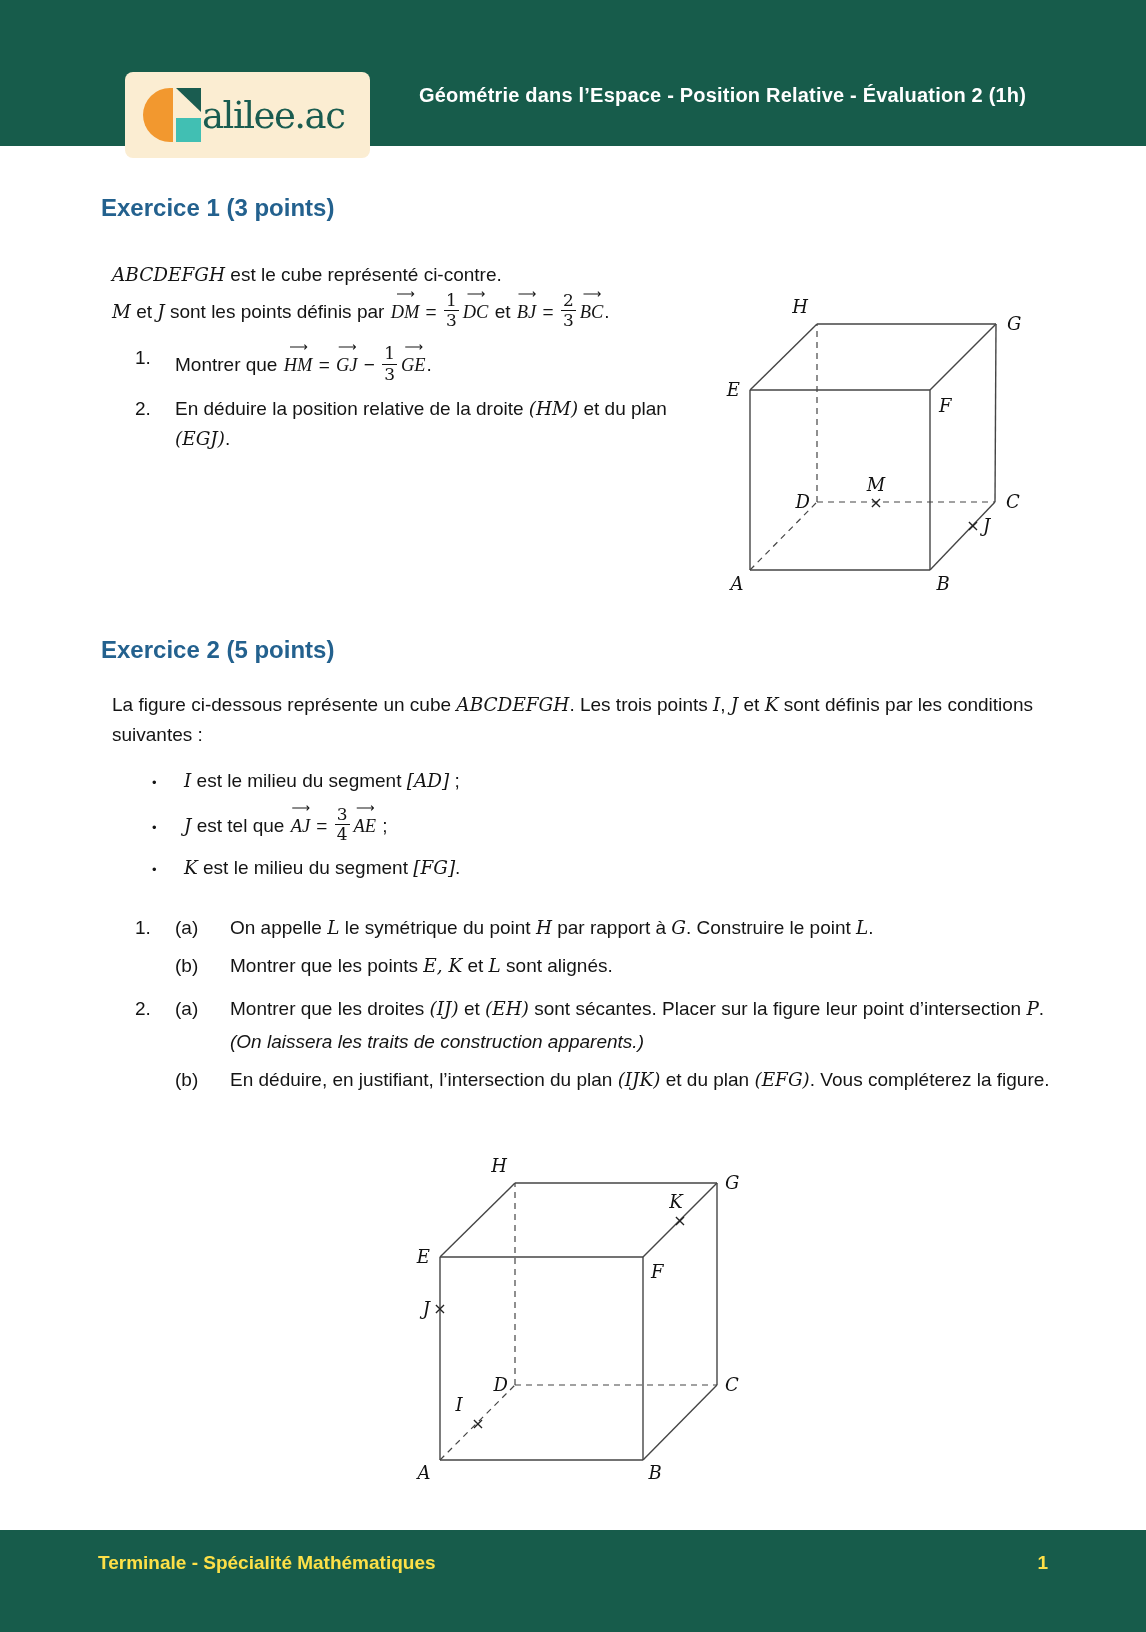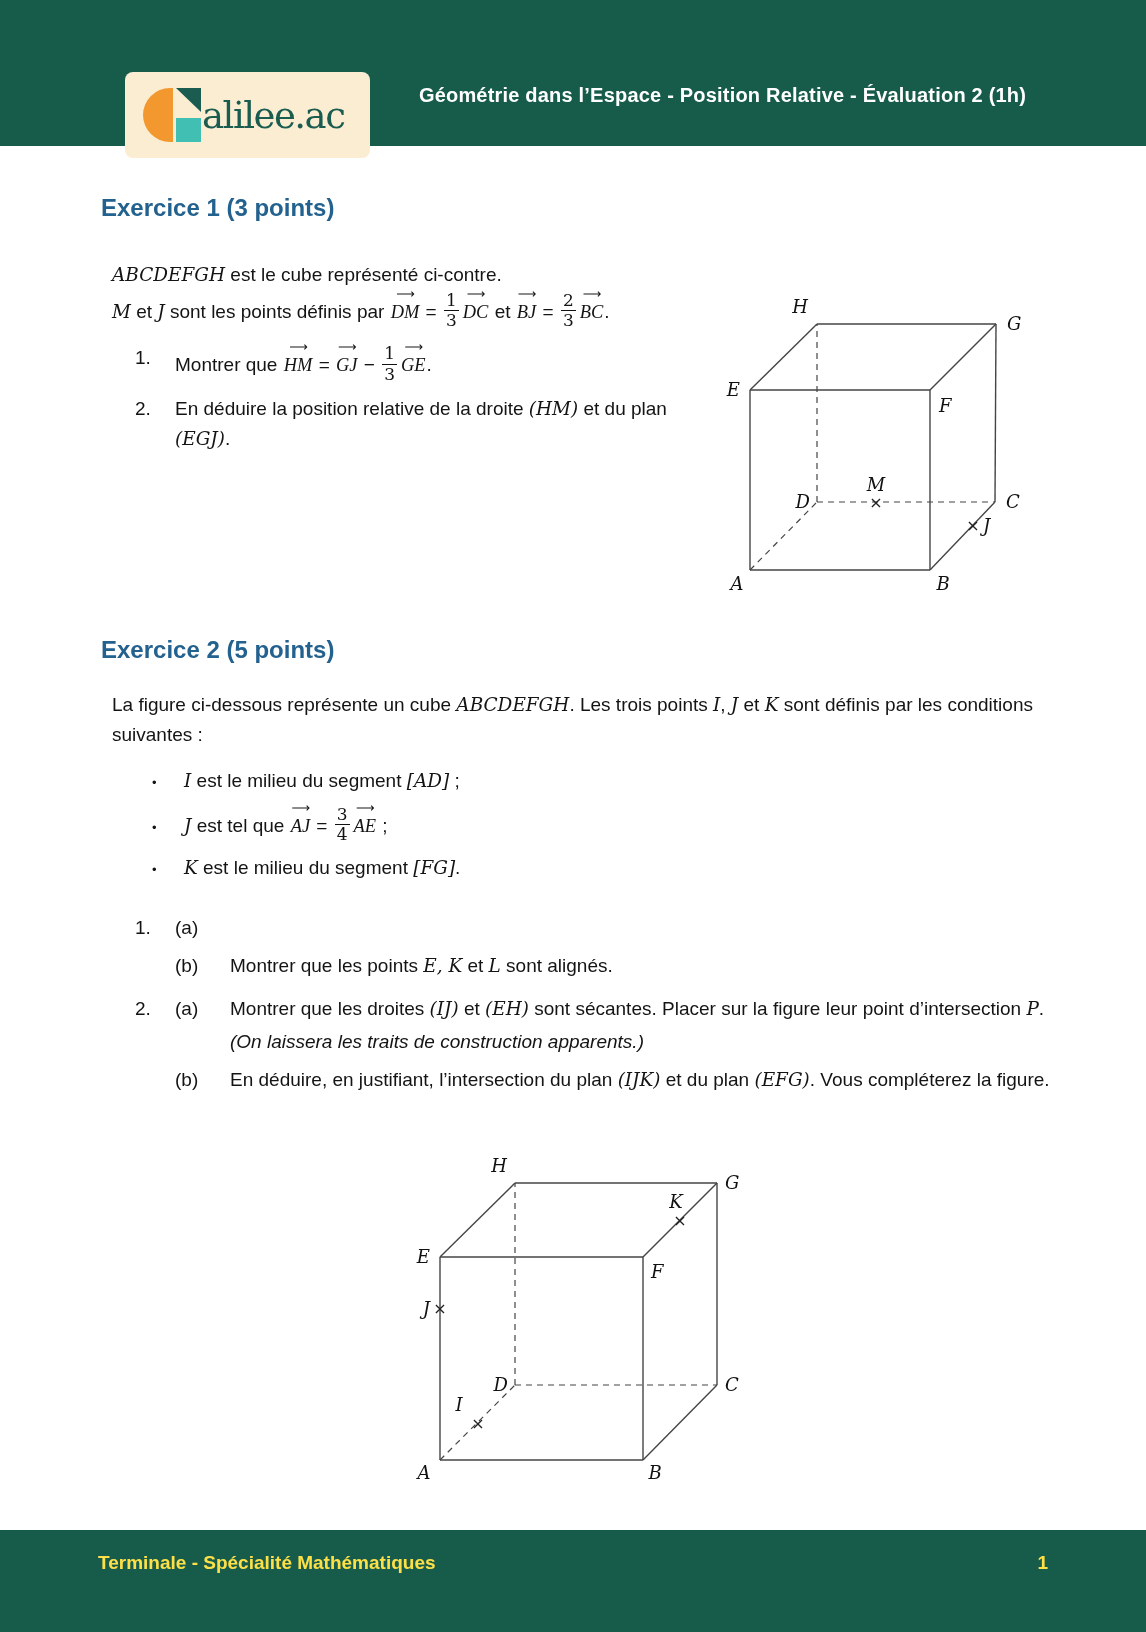--- a/index.html
+++ b/index.html
@@ -176,20 +176,21 @@
     <div class="bullet-row">
       <span class="b-dot"></span>
       <span class="nowrap"><span class="math">K</span><span class="txt"> est le milieu du segment </span><span class="math">[FG]</span><span class="txt">.</span></span>
     </div>
   </div>
 
   <div class="numlist">
     <div class="num-row major">
       <span class="n1">1.</span>
       <span class="n2">(a)</span>
+      <span class="n-text"><span class="txt">On appelle </span><span class="math">L</span><span class="txt"> le symétrique du point </span><span class="math">H</span><span class="txt"> par rapport à </span><span class="math">G</span><span class="txt">. Construire le point </span><span class="math">L</span><span class="txt">.</span></span>
     </div>
     <div class="num-row">
       <span class="n1"></span>
       <span class="n2">(b)</span>
       <span class="n-text"><span class="txt">Montrer que les points </span><span class="math">E, K</span><span class="txt"> et </span><span class="math">L</span><span class="txt"> sont alignés.</span></span>
     </div>
     <div class="num-row major">
       <span class="n1">2.</span>
       <span class="n2">(a)</span>
       <span class="n-text"><span class="txt">Montrer que les droites </span><span class="math">(IJ)</span><span class="txt"> et </span><span class="math">(EH)</span><span class="txt"> sont sécantes. Placer sur la figure leur point d’intersection </span><span class="math">P</span><span class="txt">. </span><span class="note">(On laissera les traits de construction apparents.)</span></span>

